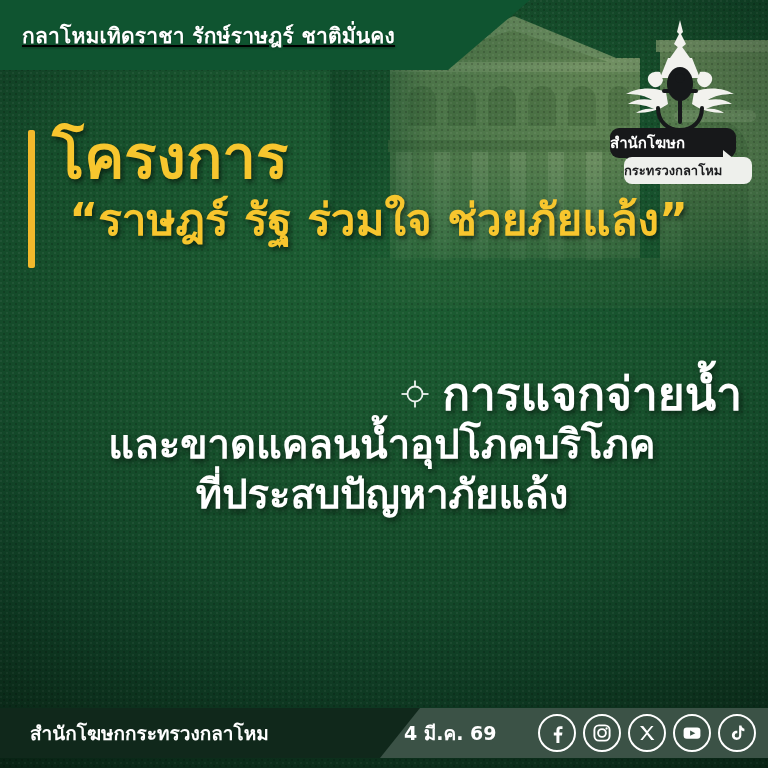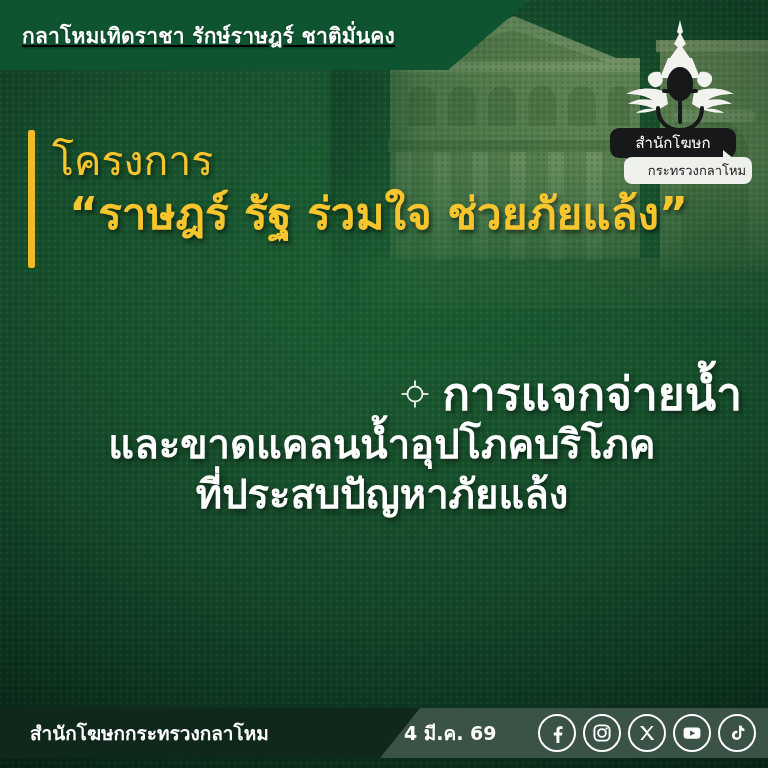--- a/index.html
+++ b/index.html
@@ -70,58 +70,56 @@
     text-shadow:0 1px 2px rgba(0,0,0,.35);
     white-space:nowrap;
   }
 
   
   .emblem{
     position:absolute; right:14px; top:18px; width:150px; height:165px;
   }
   .crest{ position:absolute; left:18px; top:0; width:116px; height:118px; }
   .tag{
-    position:absolute; display:flex; align-items:center; justify-content:center;
-    font-weight:400; white-space:nowrap;
+    position:absolute; display:flex; align-items:center; justify-content:flex-start;
+    font-weight:700; white-space:nowrap;
   }
   .tag-dark{
     left:6px; top:110px; width:126px; height:30px;
     background:#17181a; color:#fff; font-size:15px;
     border-radius:9px;
   }
   .tag-dark::after{
     content:""; position:absolute; left:14px; bottom:-7px;
     border-left:10px solid transparent; border-right:0 solid transparent;
     border-top:9px solid #17181a;
   }
   .tag-light{
     left:20px; top:139px; width:128px; height:27px;
     background:#eef0ec; color:#1b1c1e; font-size:13px;
     border-radius:8px;
-    padding-left:18px;
   }
   .tag-light::after{
     content:""; position:absolute; right:18px; top:-7px;
     border-right:11px solid transparent; border-left:0 solid transparent;
     border-bottom:9px solid #eef0ec;
   }
 
   
   .headline{
     position:absolute; left:28px; top:126px; width:660px;
   }
   .accent-bar{
     position:absolute; left:0; top:4px; width:7px; height:138px;
     background:#f2b92c; border-radius:2px;
   }
   .h-main{
     margin-left:24px;
-    color:#f7c62e; font-size:41px; font-weight:400; line-height:1.05;
+    color:#f7c62e; font-size:60px; font-weight:700; line-height:1.05;
     text-shadow:2px 3px 5px rgba(0,0,0,.55);
-    margin-top:14px;
   }
   .h-sub{
     margin-left:24px; margin-top:6px;
     color:#f7c62e; font-size:44px; font-weight:700; line-height:1.12;
     text-shadow:2px 3px 5px rgba(0,0,0,.55);
     white-space:nowrap;
     text-align:right;
   }
 
   

